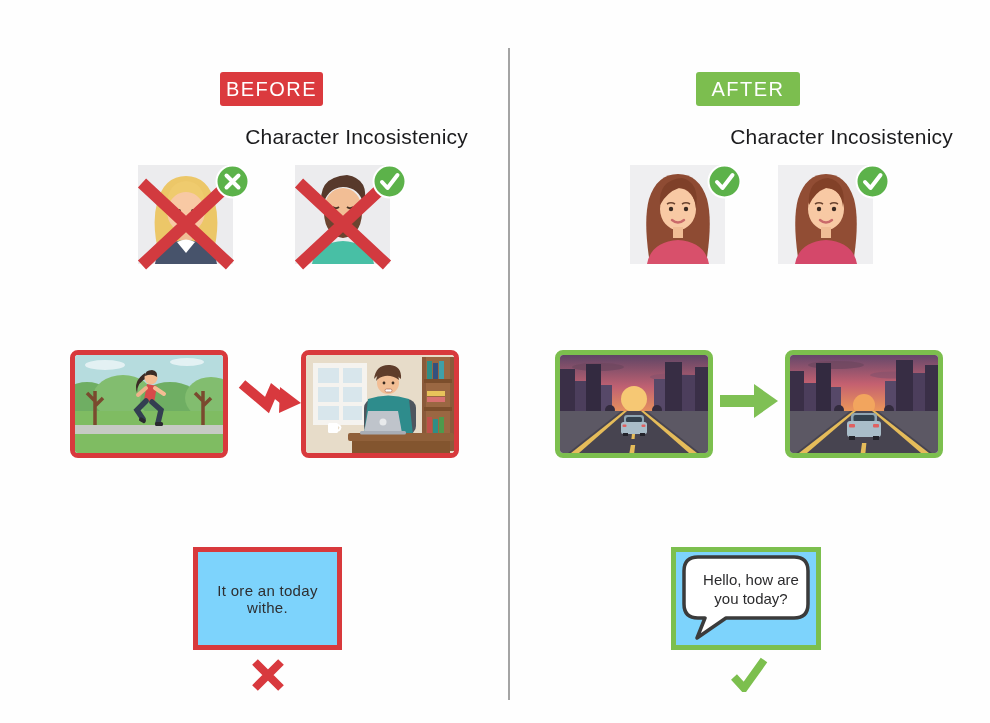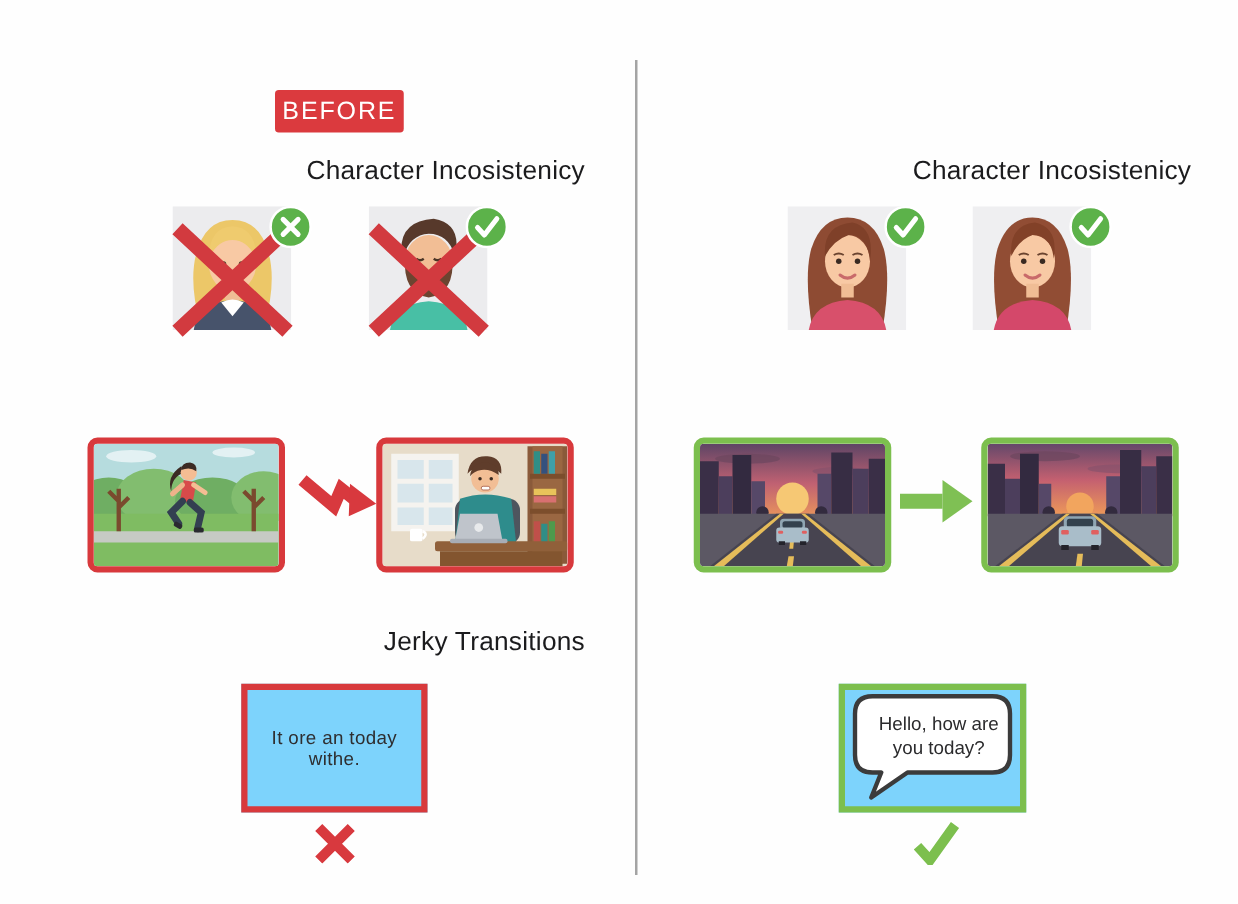--- a/index.html
+++ b/index.html
@@ -161,33 +161,33 @@
         <rect x="42" y="78" width="106" height="8" rx="2" fill="#90603A"></rect>
         <rect x="46" y="86" width="98" height="12" fill="#83552F"></rect>
         <path d="M62,56 L92,56 L96,78 L58,78 Z" fill="#BFC4CB"></path>
         <circle cx="77" cy="67" r="3.5" fill="#E8EAEC"></circle>
         <rect x="54" y="76" width="46" height="3.5" rx="1.5" fill="#A8ADB5"></rect>
         <rect x="22" y="68" width="10" height="10" rx="1.5" fill="#FFFFFF"></rect>
         <path d="M32,70 q5,2 0,6" stroke="#FFFFFF" stroke-width="2" fill="none"></path>
       </svg>
     </div>
 
-    <div class="title abs" style="left:68px;top:502px;width:400px;">Jerky Transitions</div>
 
     <div class="issue-box box-red abs" style="left:193px;top:547px;width:149px;height:103px;">
       <div class="garbled">It ore an today withe.</div>
     </div>
 
     <svg class="abs" style="left:251px;top:659px;width:34px;height:32px;" viewBox="0 0 34 32">
       <path d="M4,3 L30,29 M30,3 L4,29" stroke="#D8393E" stroke-width="8"></path>
     </svg>
   </div>
 
   <div class="col col-after">
 
+    <div class="badge badge-green abs" style="left:188px;top:72px;width:104px;">AFTER</div>
 
     <div class="title abs" style="left:45px;top:125px;width:400px;">Character Incosistenicy</div>
 
     <div class="portrait-wrap abs" style="left:122px;top:165px;">
       <svg class="portrait" viewBox="0 0 95 99">
         <rect width="95" height="99" fill="#EFEFF1"></rect>
         <path d="M20,99 Q13,56 19,34 Q27,9 48,9 Q69,9 77,34 Q83,56 76,99 Z" fill="#8E4B33"></path>
         <ellipse cx="48" cy="44" rx="18" ry="21" fill="#F8C9A4"></ellipse>
         <path d="M30,40 Q28,15 52,13 Q70,17 66,44 Q64,23 49,23 Q37,27 30,40 Z" fill="#7F4029"></path>
         <circle cx="41" cy="44" r="2.2" fill="#3A2A22"></circle>

